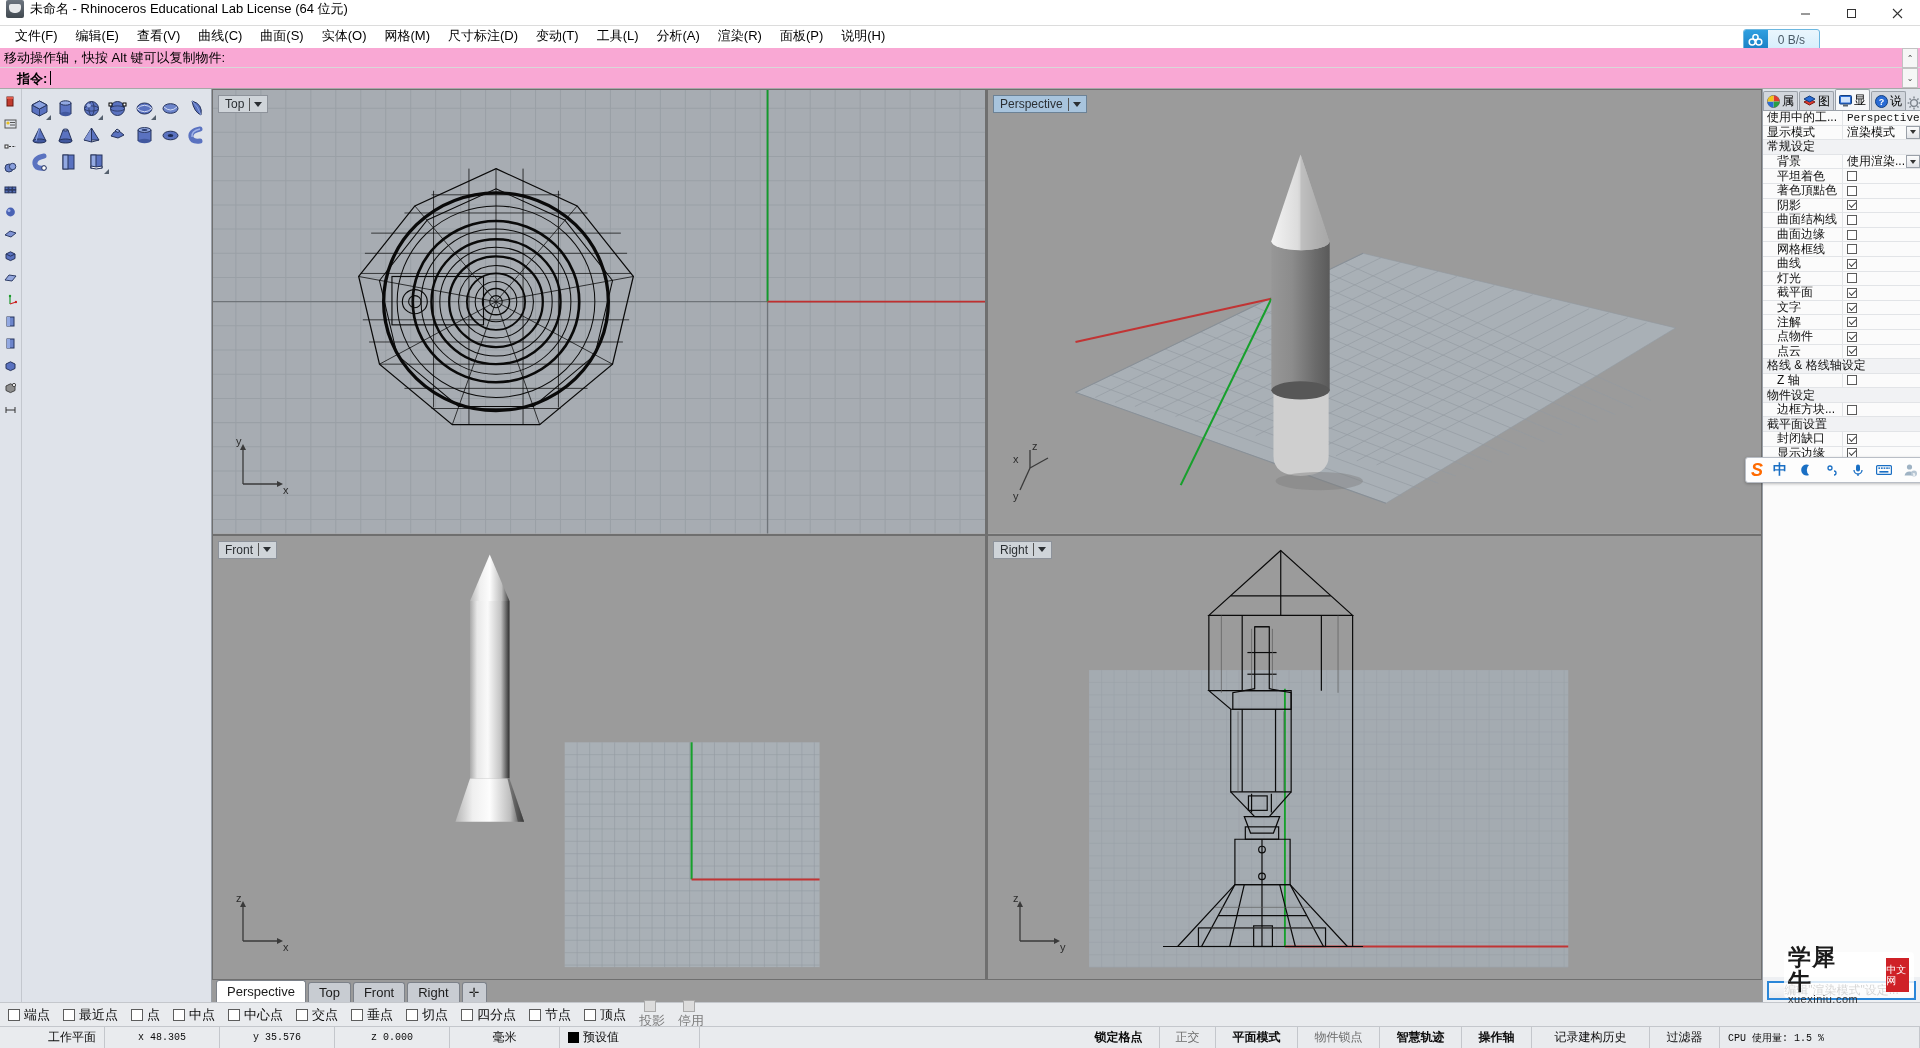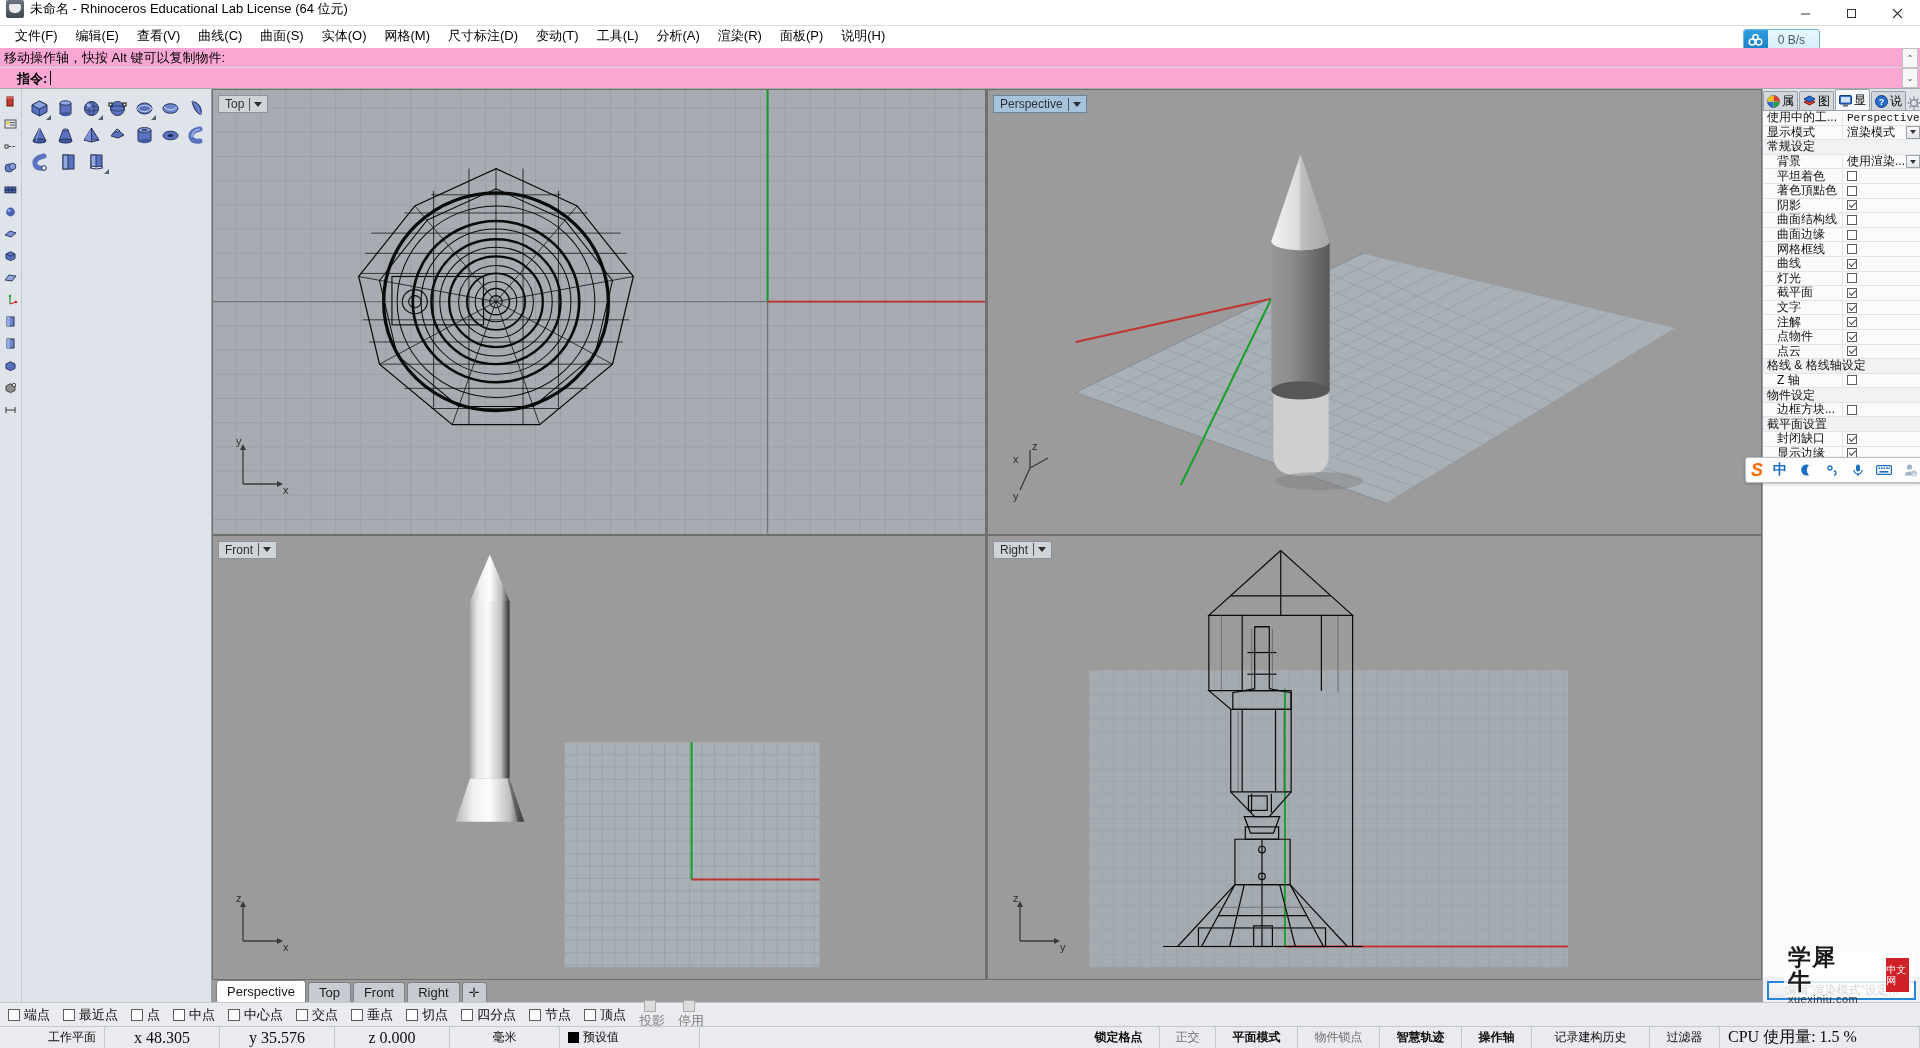--- a/index.html
+++ b/index.html
@@ -145,21 +145,21 @@
               border-top:1px solid #c4c7cc; padding-left:8px; }
   .osnap { display:flex; align-items:center; margin-right:13px; font-size:13px; color:#0b0b0b; }
   .osnap .cb { width:12px; height:12px; border:1px solid #5c5c5c; background:#fff; margin-right:4px; }
   .osnap.dis { color:#7d7d7d;flex-direction:column; }
   .osnap.dis .cb { background:#dcdcdc; border-color:#aaa; }
 
   
   .statusbar { flex:0 0 22px; height:22px; background:#e9ebee; display:flex; align-items:stretch;
                border-top:1px solid #c4c7cc; font-size:12px; }
   .scell { display:flex; align-items:center; justify-content:center; border-right:1px solid #c4c7cc; padding:0 8px; white-space:nowrap; color:#0b0b0b;}
-  .scell.mono { font-family:Liberation Serif, serif; font-size:16px; }
+  .scell.mono { font-family:Liberation Mono, monospace; font-size:10px; }
   .scell.bold { font-weight:bold; }
   .scell.dim { color:#6d6d6d; }
   .swatch { width:11px; height:11px; background:#000; margin-right:4px; display:inline-block; }
   .sgrow { flex:1 1 auto; border-right:none; }
 
   
   .vpsvg { position:absolute; inset:0; width:100%; height:100%; display:block; }
 </style>
 </head>
 <body>

